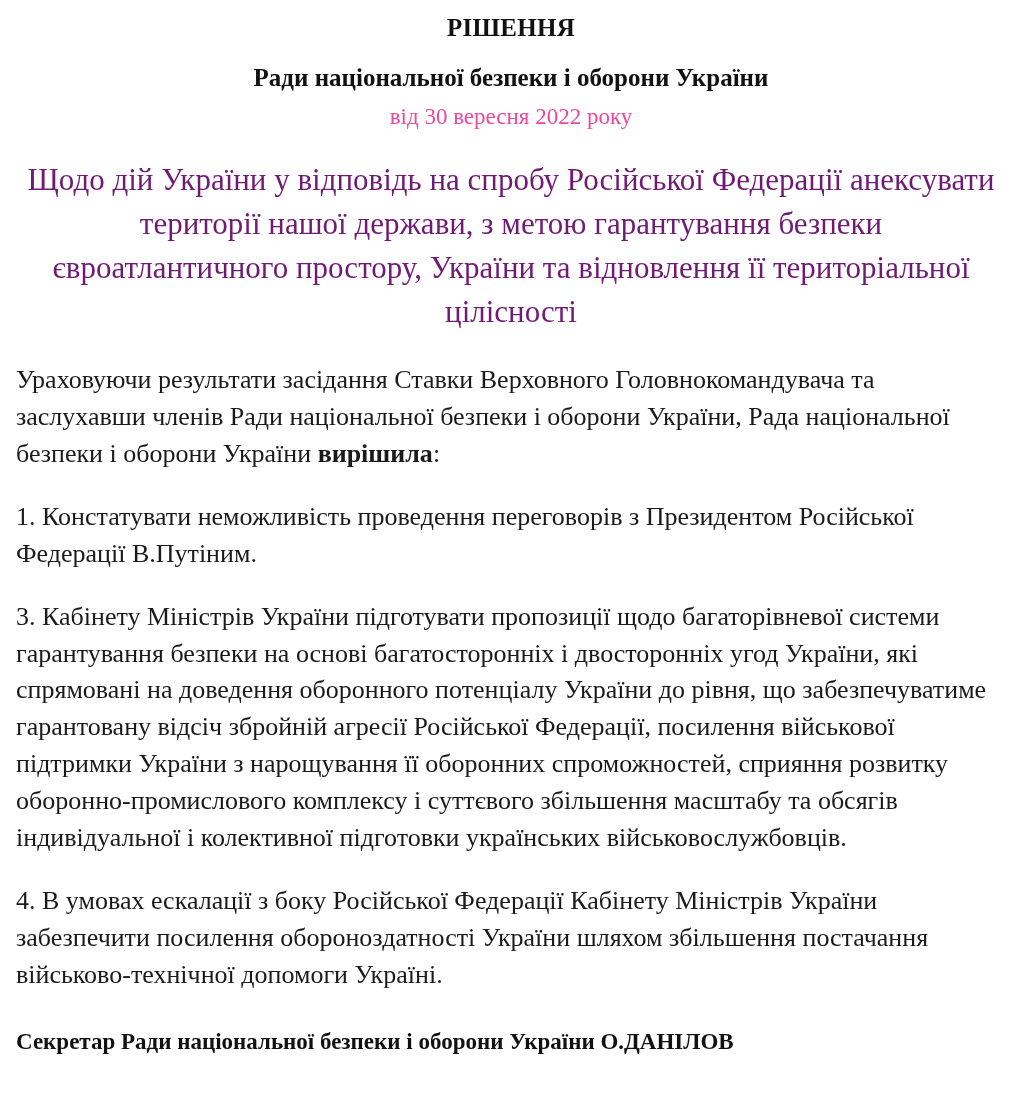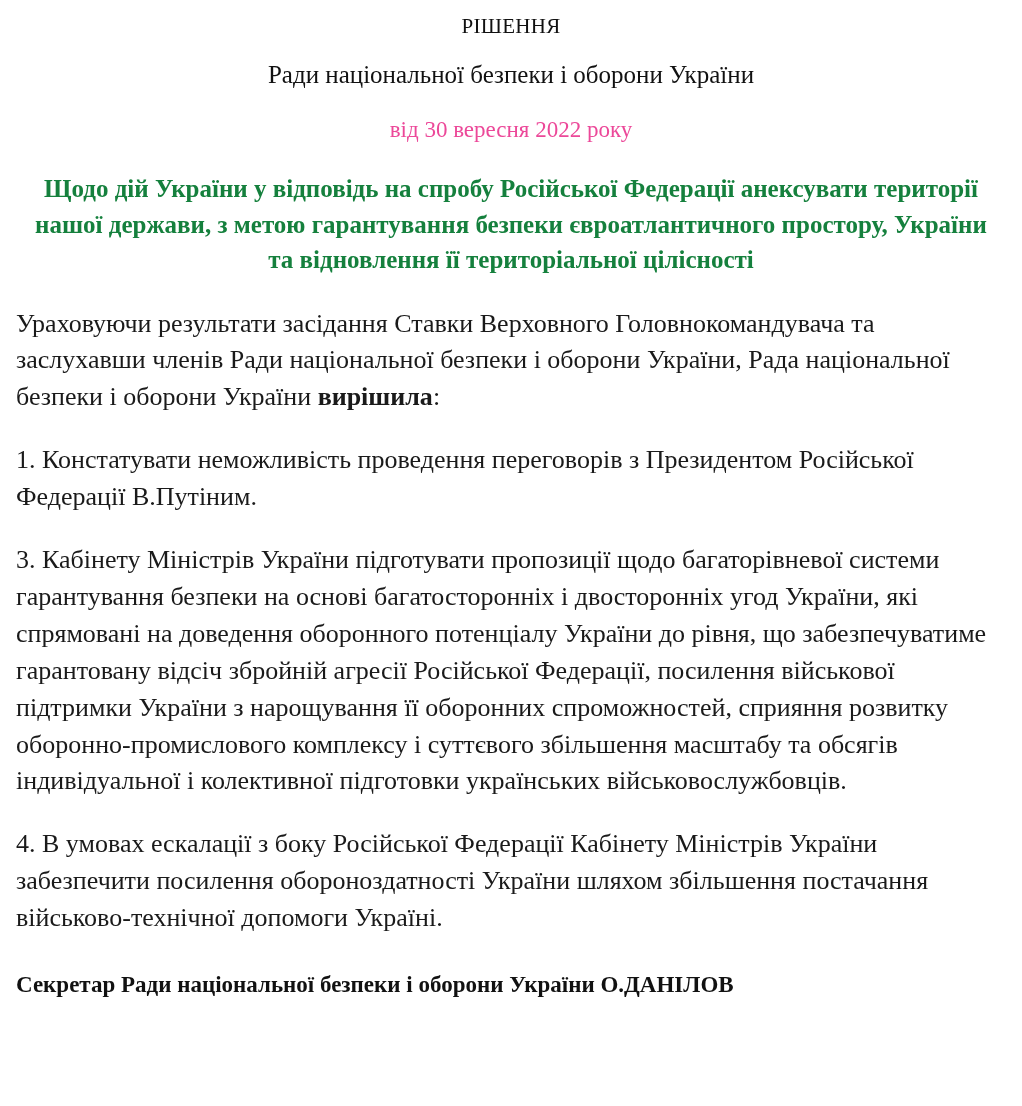--- a/index.html
+++ b/index.html
@@ -13,46 +13,46 @@
     font-family: "Liberation Serif", "DejaVu Serif", serif;
     color: #1a1a1a;
   }
   .page {
     width: 1022px;
     box-sizing: border-box;
     padding: 6px 16px 10px 16px;
   }
   .doc-title {
     text-align: center;
-    font-weight: normal;
-    font-size: 21px;
+    font-weight: bold;
+    font-size: 25px;
     letter-spacing: 0.3px;
     margin: 8px 0 22px 0;
     color: #111111;
   }
   .doc-subtitle {
     text-align: center;
-    font-weight: normal;
+    font-weight: bold;
     font-size: 25px;
-    margin: 0 0 28px 0;
+    margin: 0 0 12px 0;
     color: #111111;
   }
   .doc-date {
     text-align: center;
     font-size: 23px;
     margin: 0 0 28px 0;
     color: #ec4899;
   }
   .doc-heading {
     text-align: center;
-    font-weight: bold;
-    font-size: 25px;
+    font-weight: normal;
+    font-size: 31px;
     line-height: 1.42;
     margin: 0 0 28px 0;
-    color: #15803d;
+    color: #701a75;
     padding: 0 8px;
   }
   .para {
     font-size: 26px;
     line-height: 1.42;
     margin: 0 0 26px 0;
     text-align: left;
     color: #1a1a1a;
   }
   .para b {

